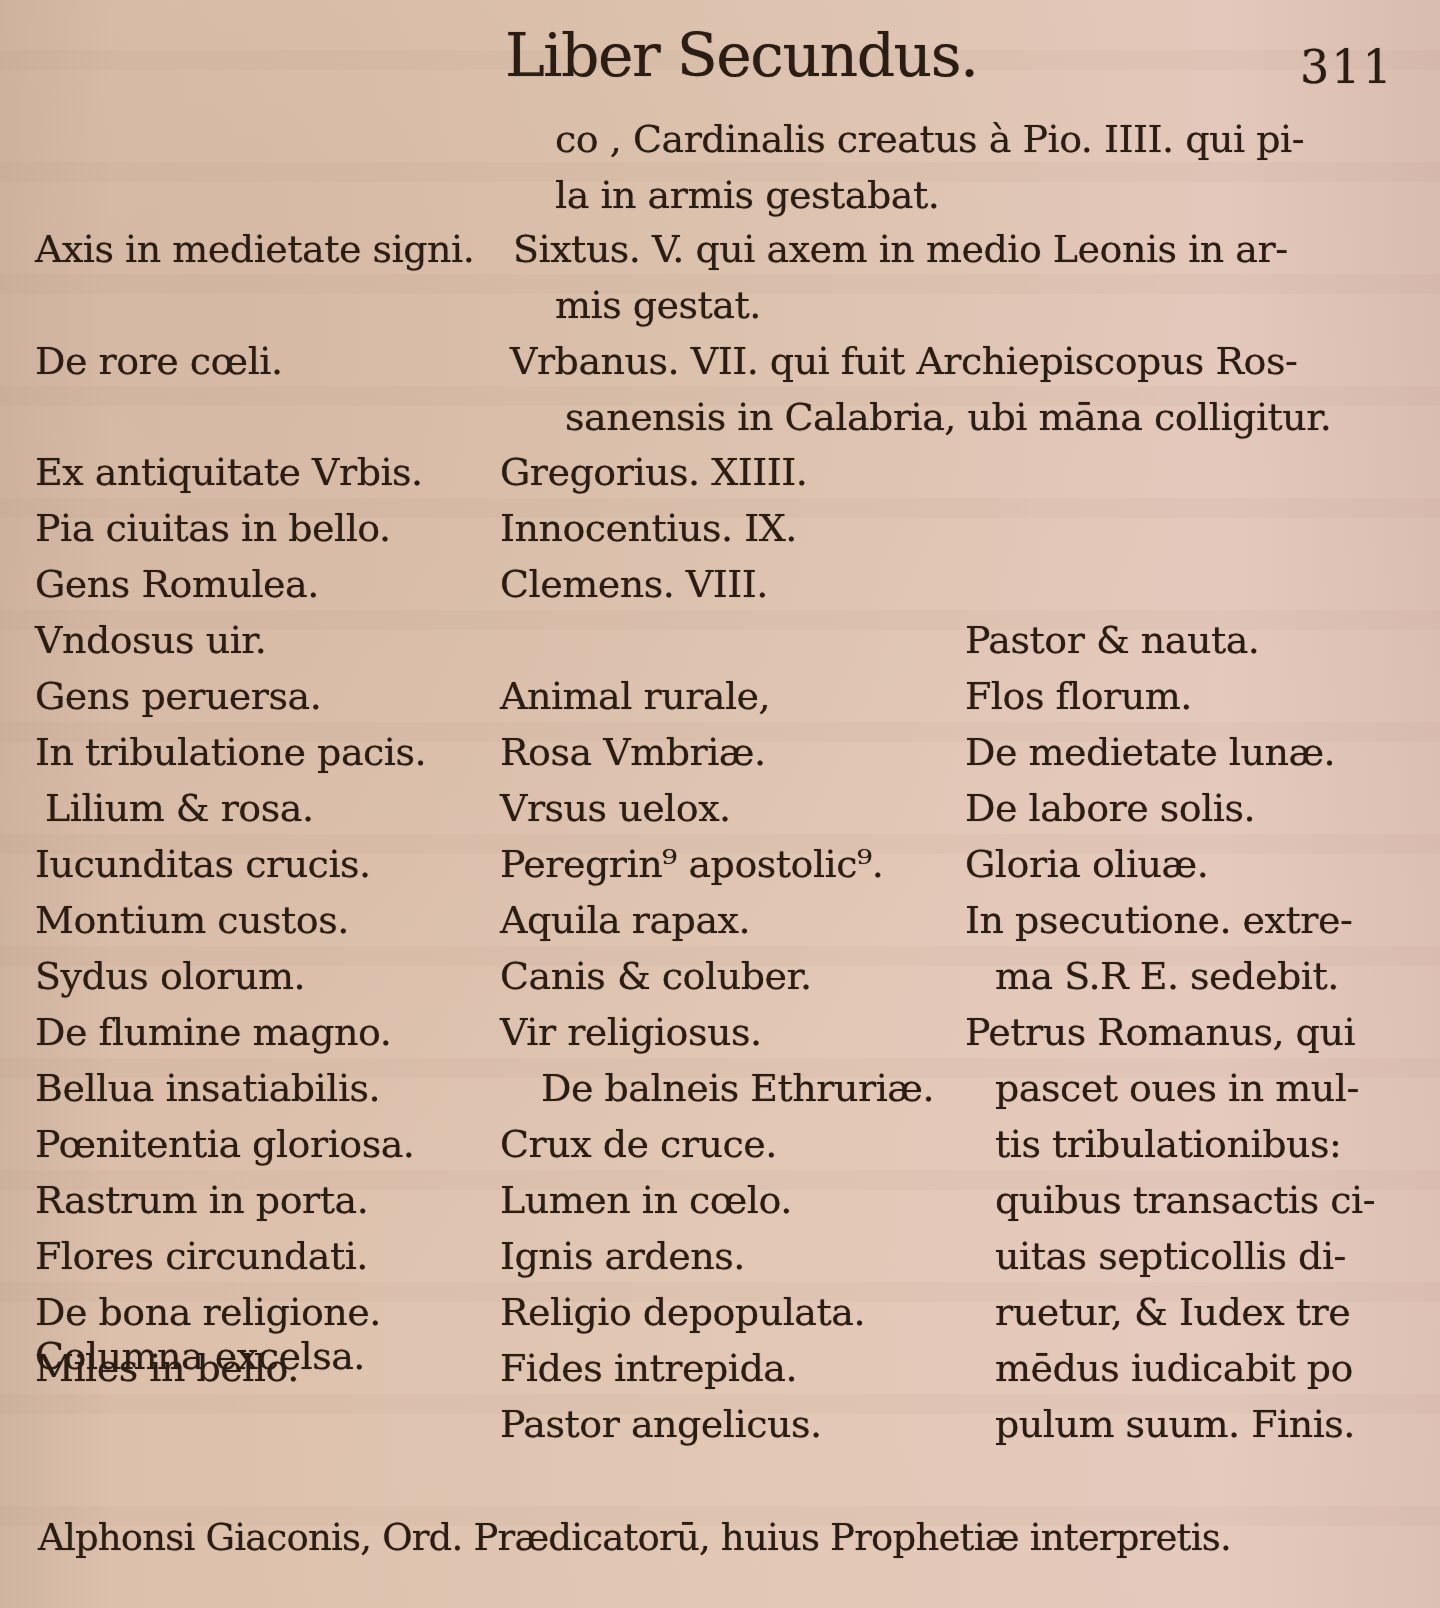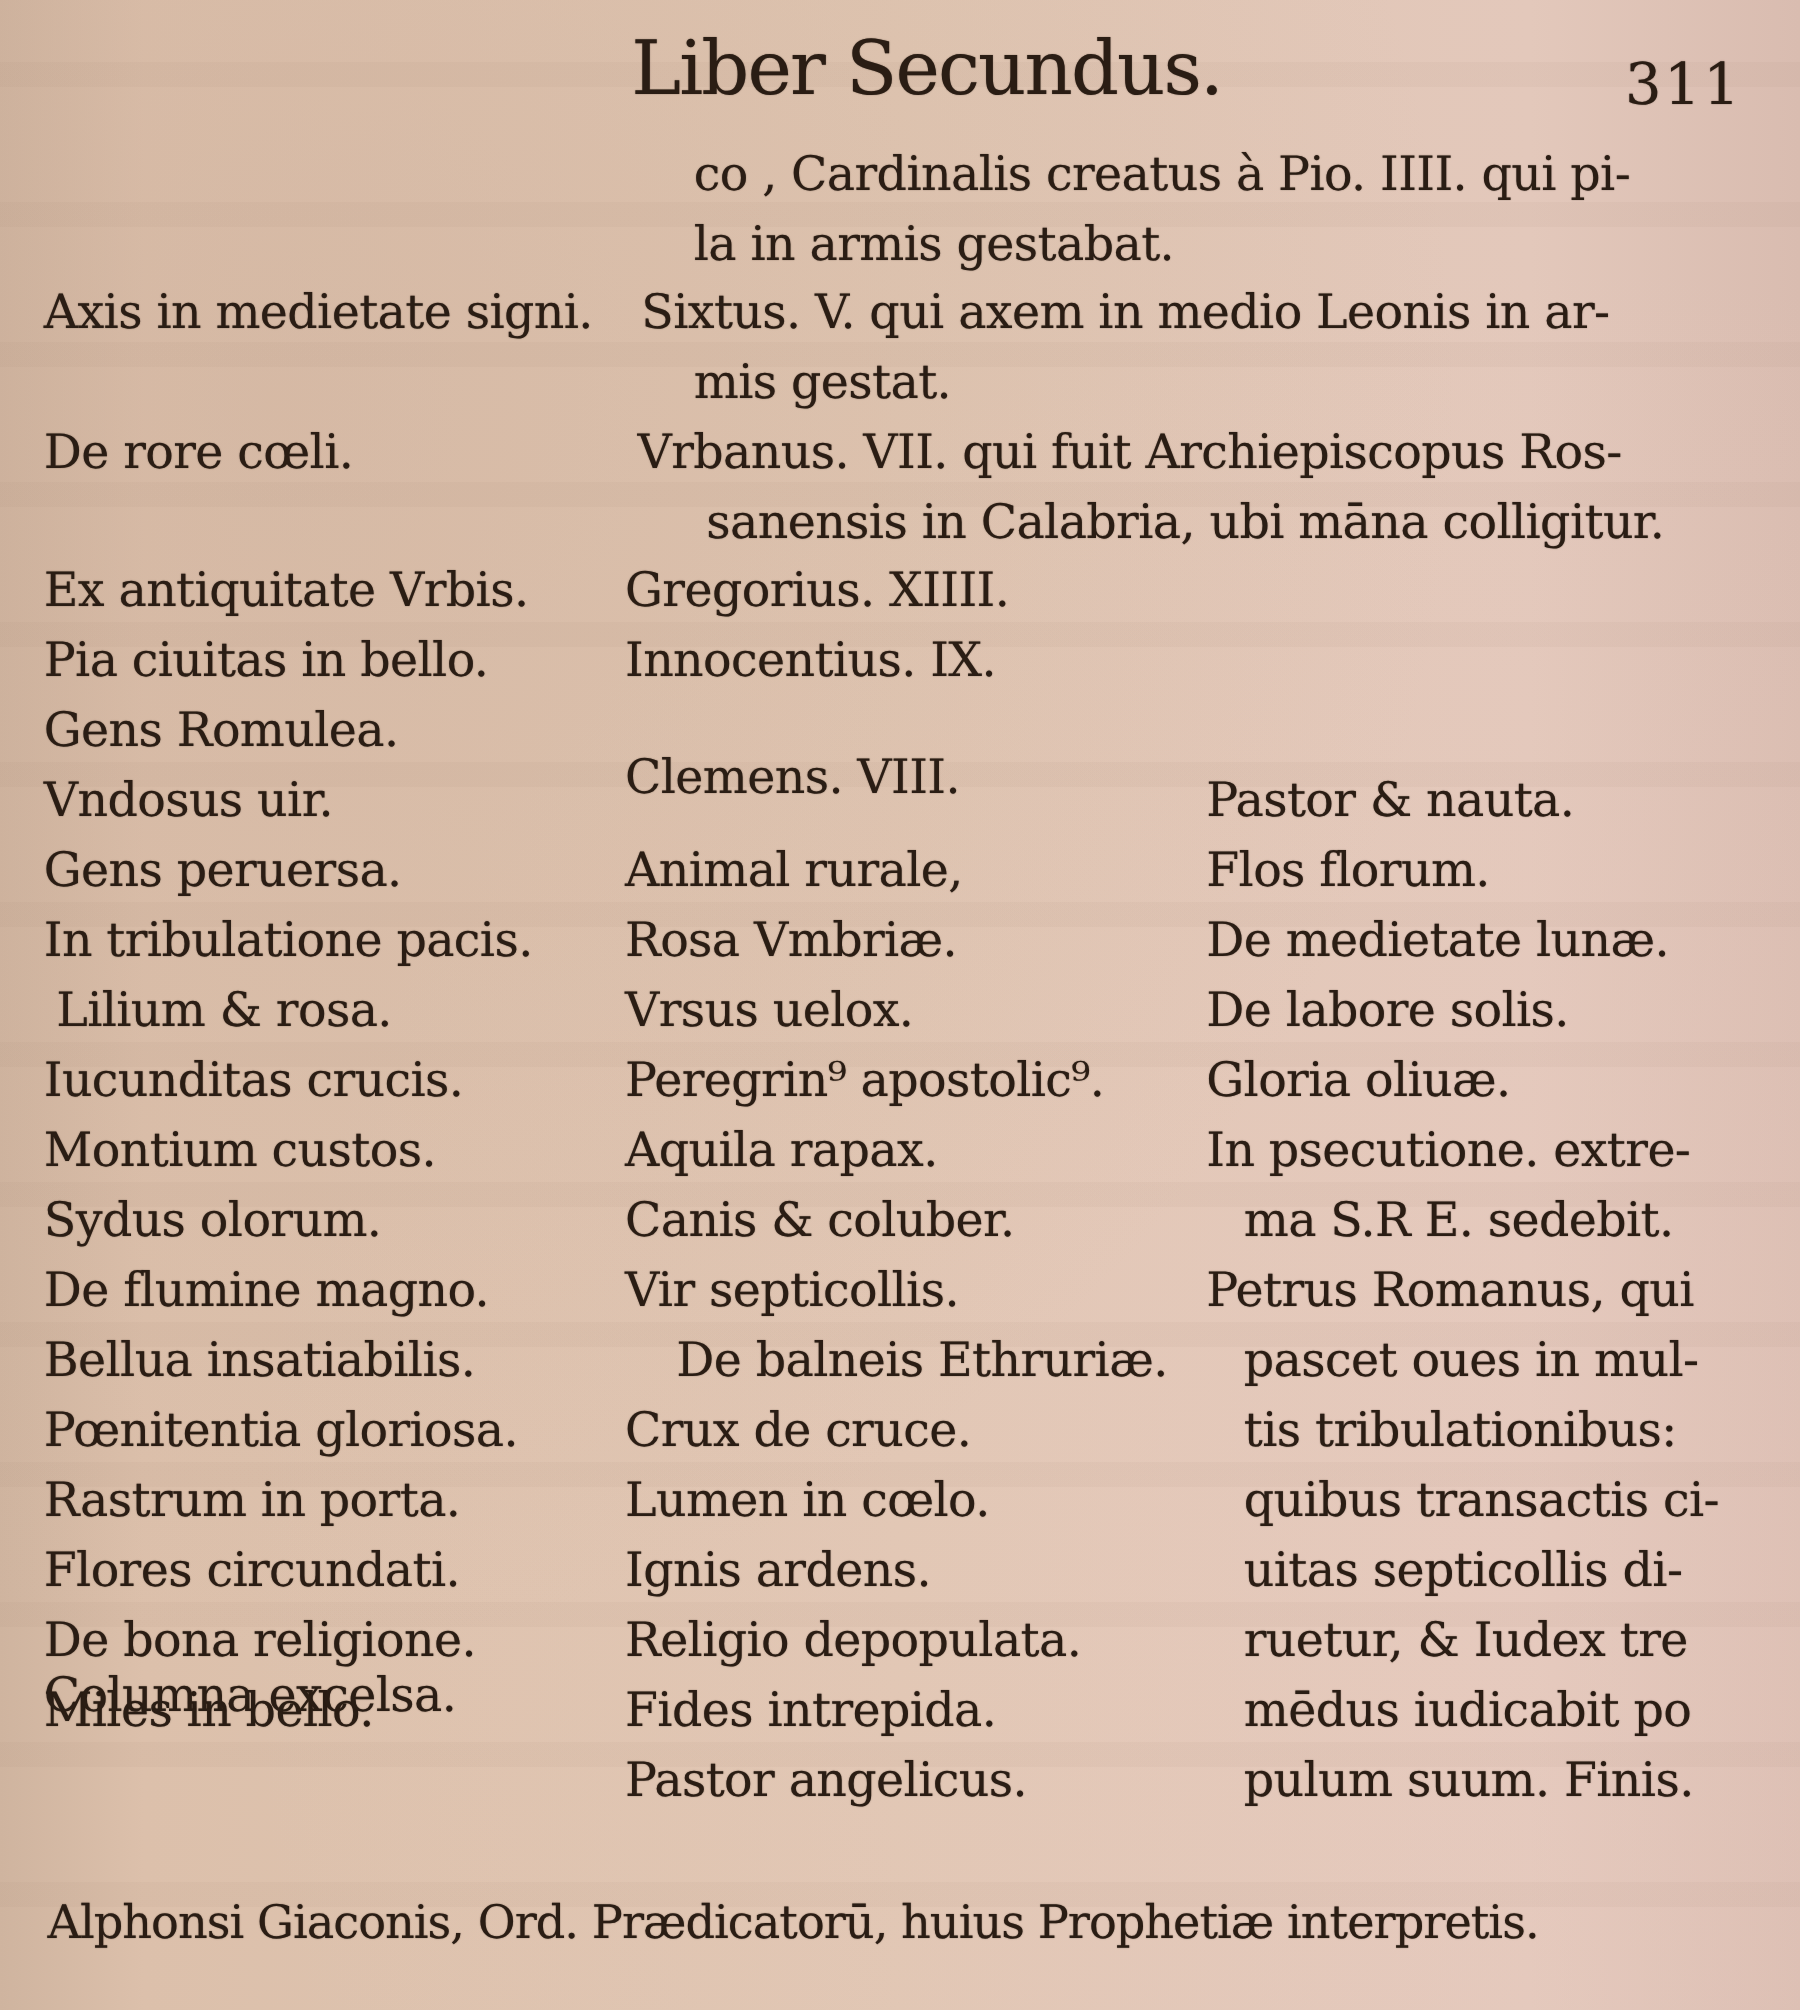--- a/index.html
+++ b/index.html
@@ -95,21 +95,21 @@
       <div class="line col2" style="top:453px;">Gregorius. XIIII.</div>
       <div class="line col3" style="top:453px;"></div>
     </div>
     <div>
       <div class="line col1" style="top:509px;">Pia ciuitas in bello.</div>
       <div class="line col2" style="top:509px;">Innocentius. IX.</div>
       <div class="line col3" style="top:509px;"></div>
     </div>
     <div>
       <div class="line col1" style="top:565px;">Gens Romulea.</div>
-      <div class="line col2" style="top:565px;margin-top:37px;">Clemens. VIII.</div>
+      <div class="line col2" style="top:565px;">Clemens. VIII.</div>
       <div class="line col3" style="top:565px;"></div>
     </div>
     <div>
       <div class="line col1" style="top:621px;">Vndosus uir.</div>
       <div class="line col2" style="top:621px;"></div>
       <div class="line col3" style="top:621px;">Pastor &amp; nauta.</div>
     </div>
     <div>
       <div class="line col1" style="top:677px;">Gens peruersa.</div>
       <div class="line col2" style="top:677px;">Animal rurale,</div>
@@ -135,21 +135,21 @@
       <div class="line col2" style="top:901px;">Aquila rapax.</div>
       <div class="line col3" style="top:901px;">In psecutione. extre-</div>
     </div>
     <div>
       <div class="line col1" style="top:957px;">Sydus olorum.</div>
       <div class="line col2" style="top:957px;">Canis &amp; coluber.</div>
       <div class="line col3-cont" style="top:957px;">ma S.R E. sedebit.</div>
     </div>
     <div>
       <div class="line col1" style="top:1013px;">De flumine magno.</div>
-      <div class="line col2" style="top:1013px;">Vir septicollis.</div>
+      <div class="line col2" style="top:1013px;">Vir religiosus.</div>
       <div class="line col3" style="top:1013px;">Petrus Romanus, qui</div>
     </div>
     <div>
       <div class="line col1" style="top:1069px;">Bellua insatiabilis.</div>
       <div class="line col2" style="top:1069px;margin-left:41px;">De balneis Ethruriæ.</div>
       <div class="line col3-cont" style="top:1069px;">pascet oues in mul-</div>
     </div>
     <div>
       <div class="line col1" style="top:1125px;">Pœnitentia gloriosa.</div>
       <div class="line col2" style="top:1125px;">Crux de cruce.</div>

